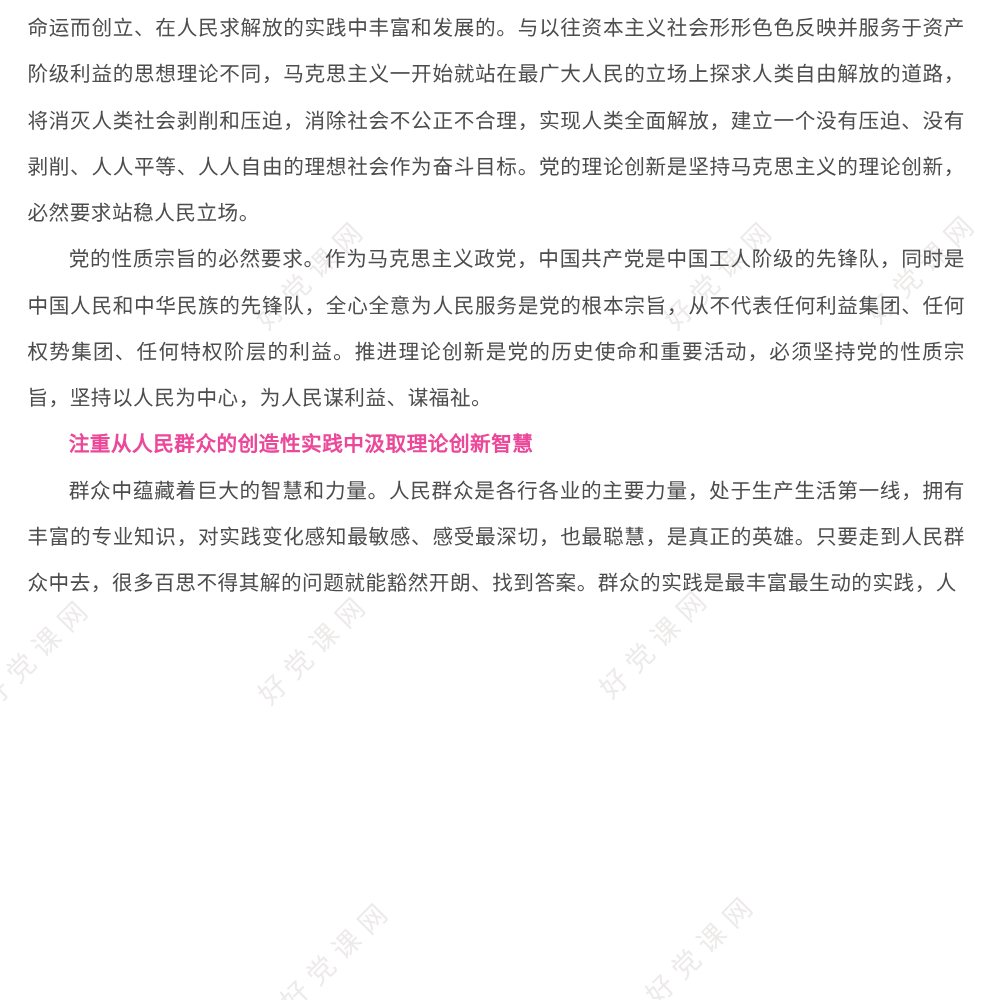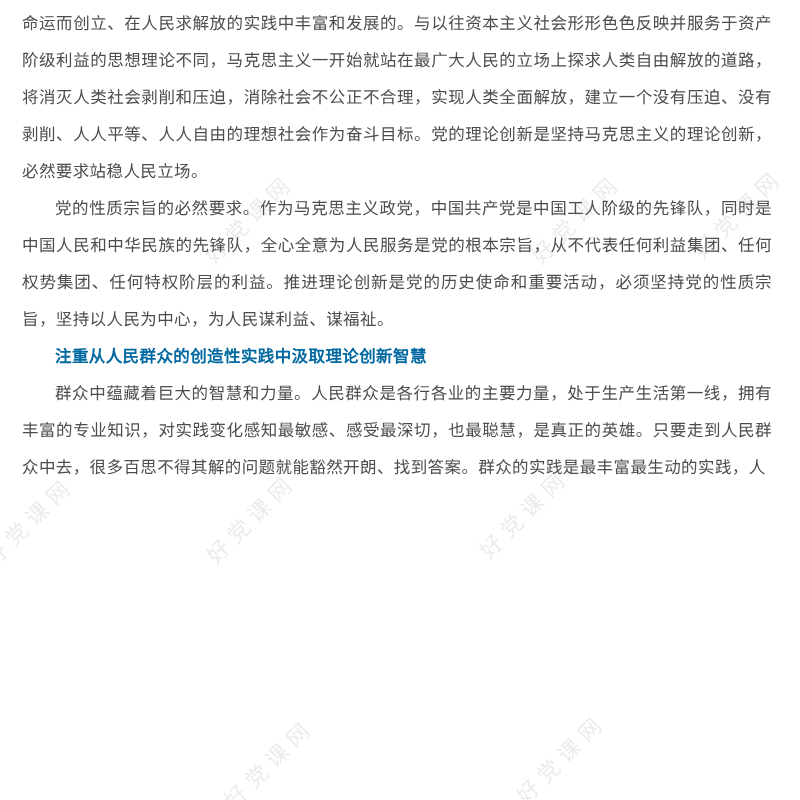--- a/index.html
+++ b/index.html
@@ -57,21 +57,21 @@
     color: #4d4d4d;
     text-align: justify;
     text-indent: 2em;
     letter-spacing: 0.4px;
   }
   .content p.continuation {
     text-indent: 0;
   }
   .content p.heading {
     font-weight: bold;
-    color: #0369a1;
+    color: #ec4899;
   }
 </style>
 </head>
 <body>
 
 <div class="page">
 
   <div class="watermark-layer">
     <span class="wm">好党课网</span>
     <span class="wm">好党课网</span>

